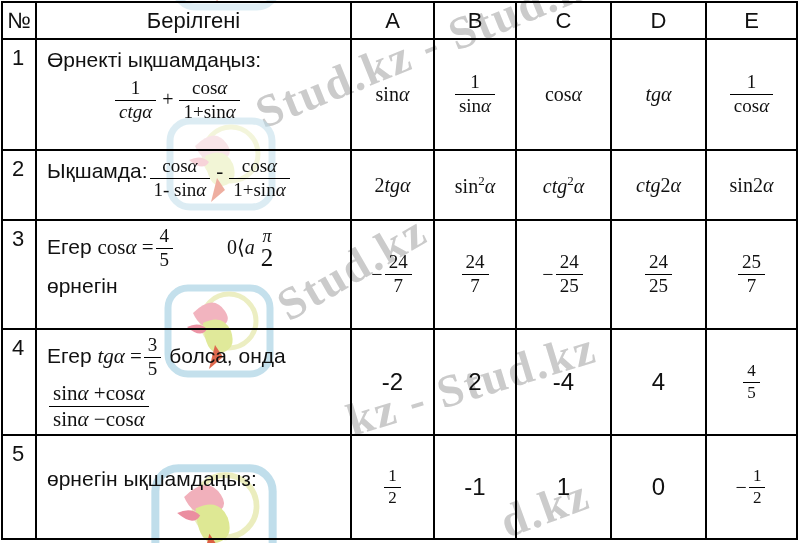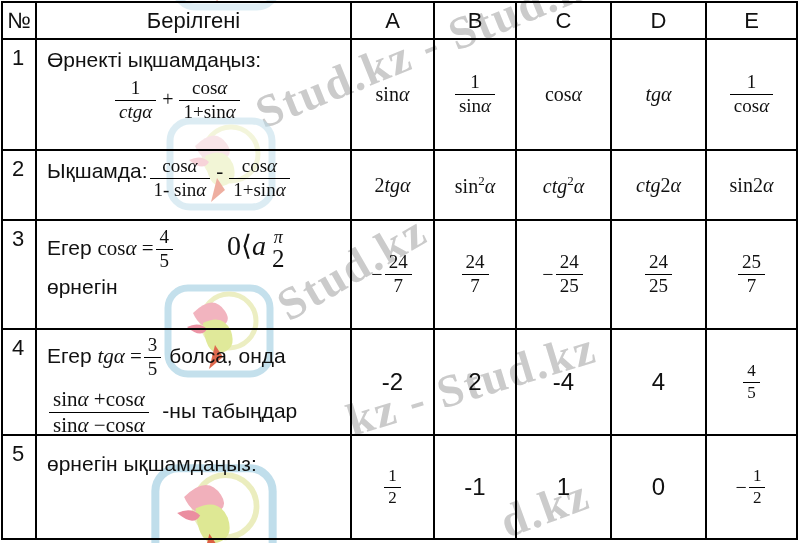--- a/index.html
+++ b/index.html
@@ -26,21 +26,21 @@
         font-family:"Liberation Serif",serif;font-size:20px;}
   
   .math{font-family:"Liberation Serif",serif;}
   i{font-family:"Liberation Serif",serif;font-style:italic;}
   .fr{display:inline-block;vertical-align:middle;text-align:center;line-height:1.1;
       font-family:"Liberation Serif",serif;font-size:19px;margin:0 2px;}
   .fr .n{display:block;border-bottom:1.5px solid #000;padding:0 4px 1px;}
   .fr .d{display:block;padding:1px 4px 0;}
   .frb{font-size:21px;} .frs{font-size:17px;}
   .op{font-family:"Liberation Serif",serif;margin:0 4px;}
-  .big{font-size:28px;}
+  .big{font-size:20px;}
   .stk{display:inline-block;vertical-align:middle;text-align:center;margin-left:6px;
        font-family:"Liberation Serif",serif;}
   .stk .sn{display:block;font-size:18px;line-height:1;}
   .stk .sd{display:block;font-size:25px;line-height:1;}
   .gap{display:inline-block;width:52px;}
   .snum{font-family:"Liberation Sans",sans-serif;font-size:24px;}
   sup{font-size:13px;}
   .mrow{margin:3px 0 0 66px;font-size:20px;}
 </style>
 </head>
@@ -194,21 +194,21 @@
     <div class="c ansc lc">
         <span class="fr">
           <span class="n">25</span>
           <span class="d">7</span>
         </span>
       </div>
 
     <div class="c numc">4</div>
     <div class="c givenc">
         <div><span>Егер </span><span class="math"><i>tgα</i> =</span><span class="fr"><span class="n">3</span><span class="d">5</span></span><span>&nbsp;болса, онда</span></div>
-        <div style="margin-top:8px"><span class="fr frb"><span class="n">sin<i>α</i> +cos<i>α</i></span><span class="d">sin<i>α</i> −cos<i>α</i></span></span><span>&nbsp;&nbsp;-ны табыңдар</span></div>
+        <div style="margin-top:2px"><span class="fr frb"><span class="n">sin<i>α</i> +cos<i>α</i></span><span class="d">sin<i>α</i> −cos<i>α</i></span></span></div>
       </div>
     <div class="c ansc">
         <span class="snum">-2</span>
       </div>
     <div class="c ansc">
         <span class="snum">2</span>
       </div>
     <div class="c ansc">
         <span class="snum">-4</span>
       </div>
@@ -217,21 +217,21 @@
       </div>
     <div class="c ansc lc">
         <span class="fr frs">
           <span class="n">4</span>
           <span class="d">5</span>
         </span>
       </div>
 
     <div class="c numc lr">5</div>
     <div class="c givenc lr">
-        <div style="margin-top:8px">өрнегін ықшамдаңыз:</div>
+        <div style="margin-top:23px">өрнегін ықшамдаңыз:</div>
       </div>
     <div class="c ansc lr">
         <span class="fr frs">
           <span class="n">1</span>
           <span class="d">2</span>
         </span>
       </div>
     <div class="c ansc lr">
         <span class="snum">-1</span>
       </div>

